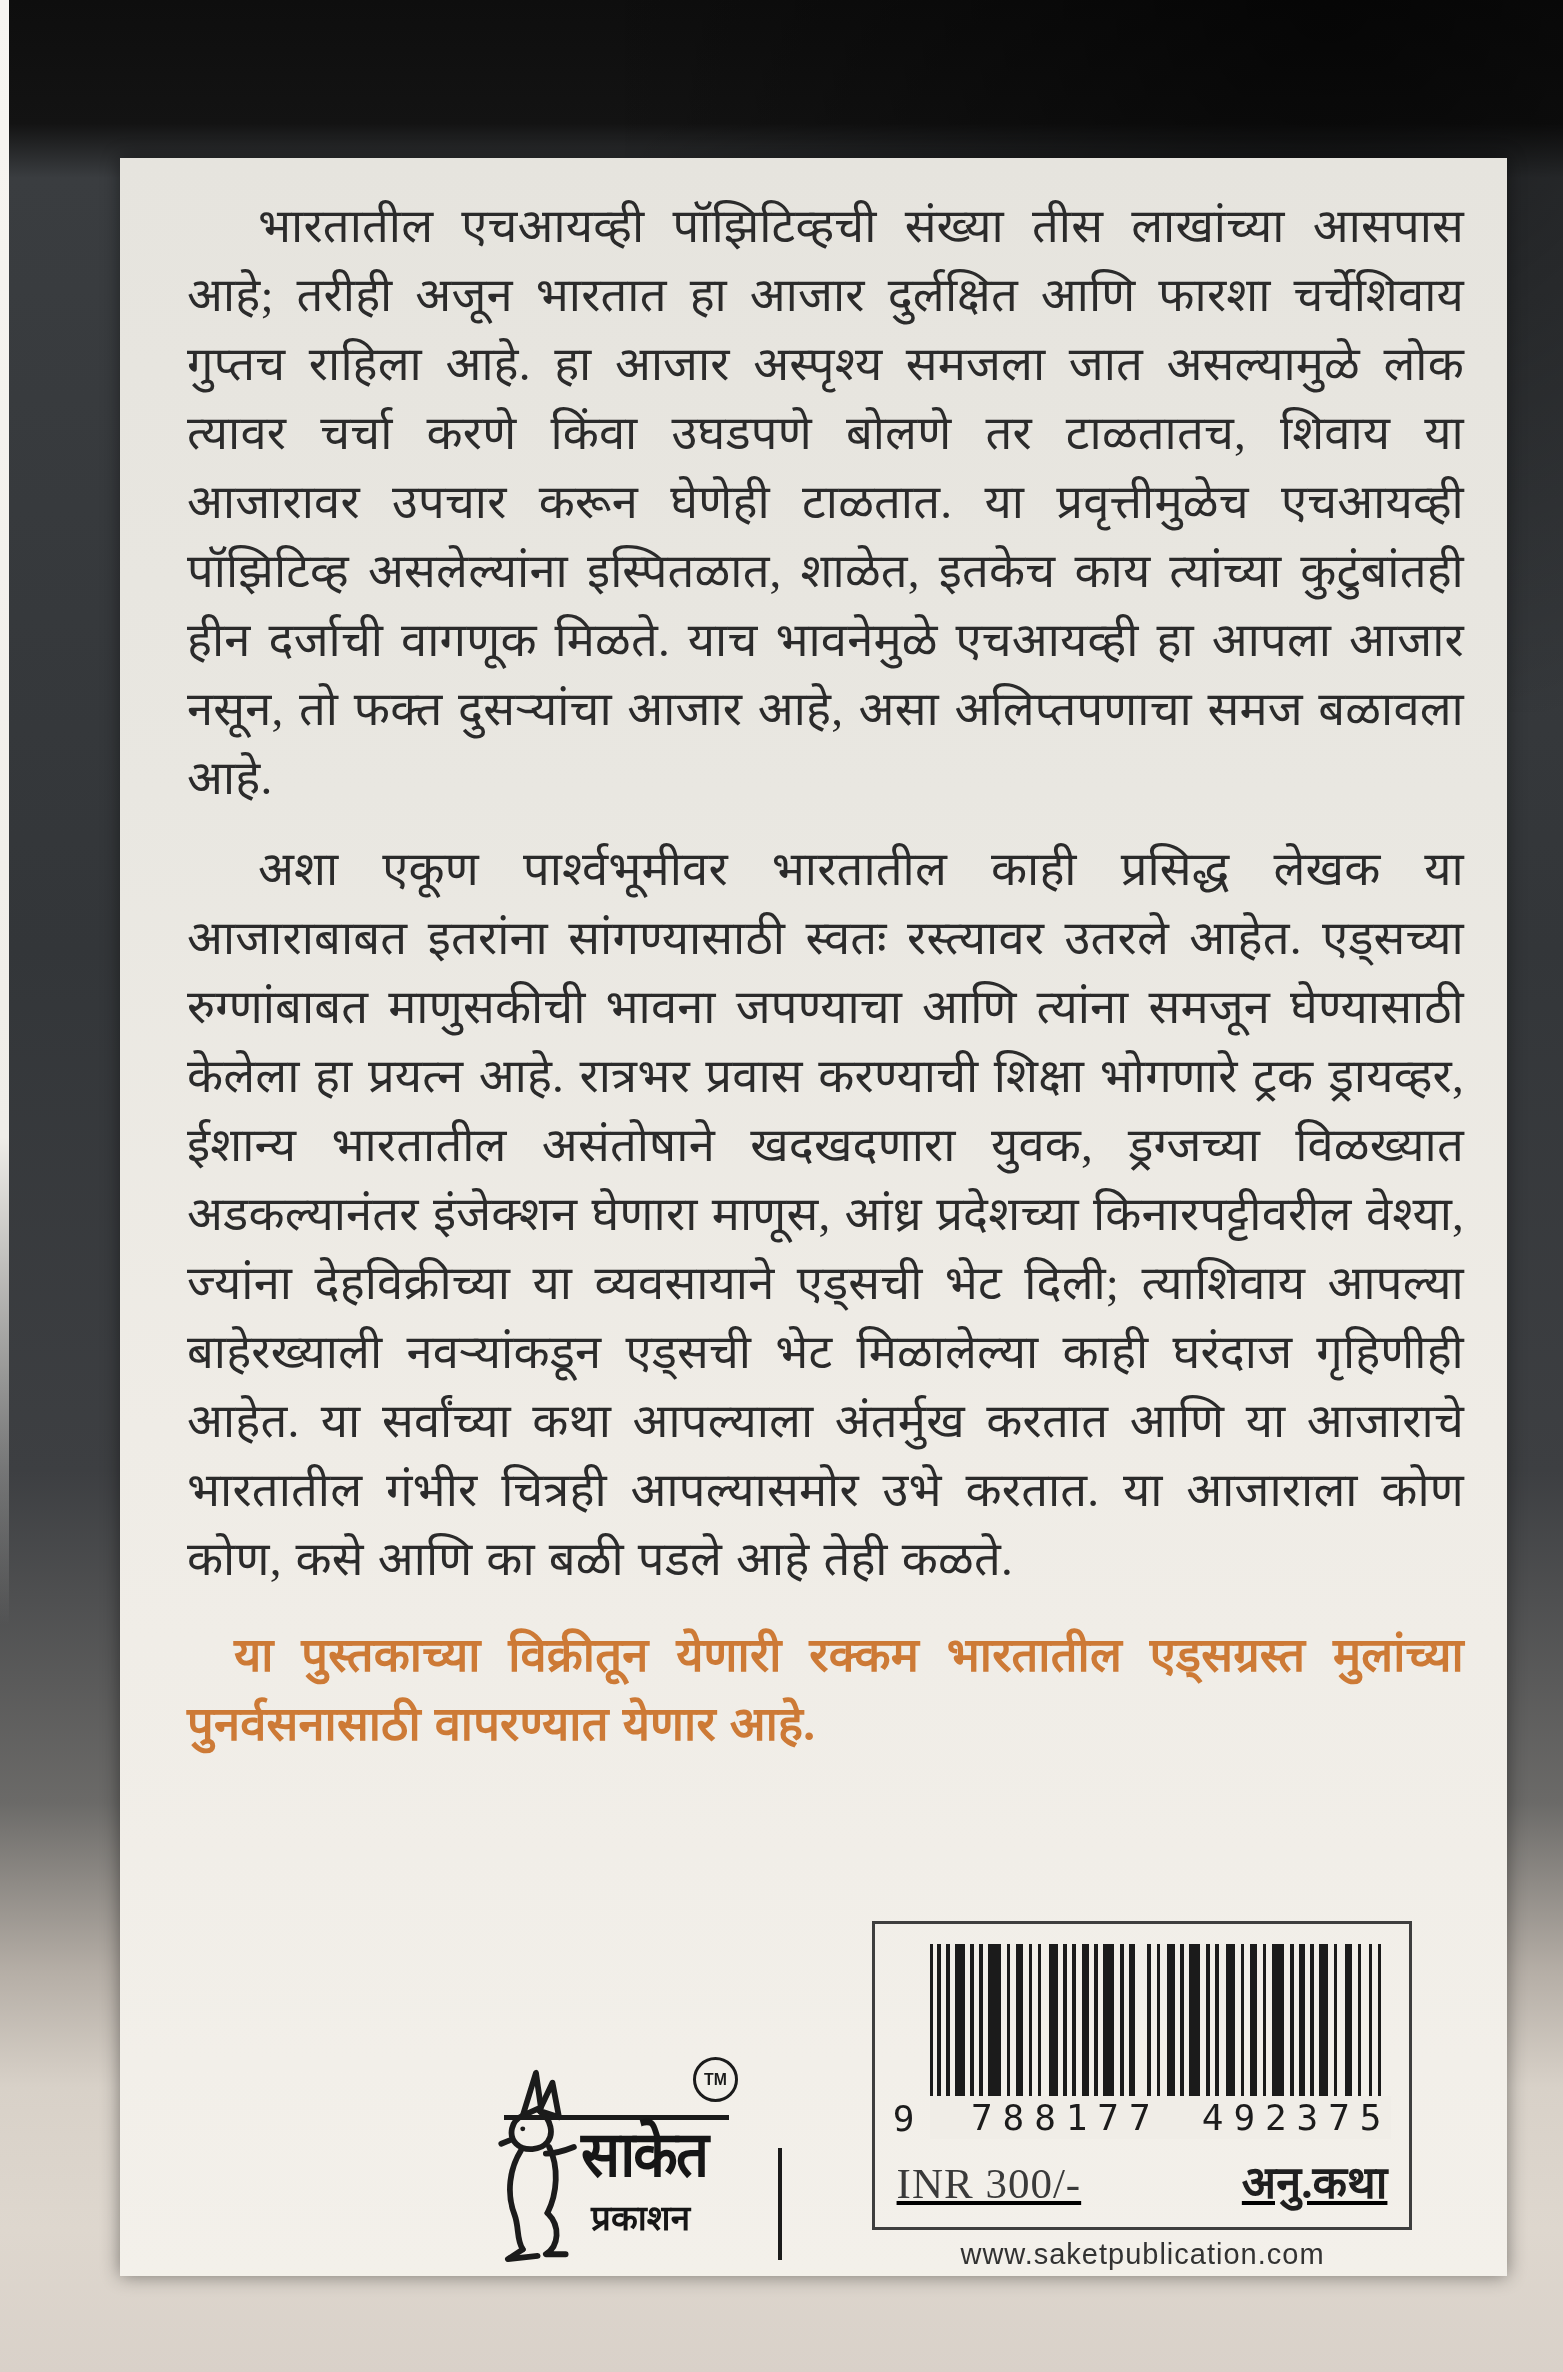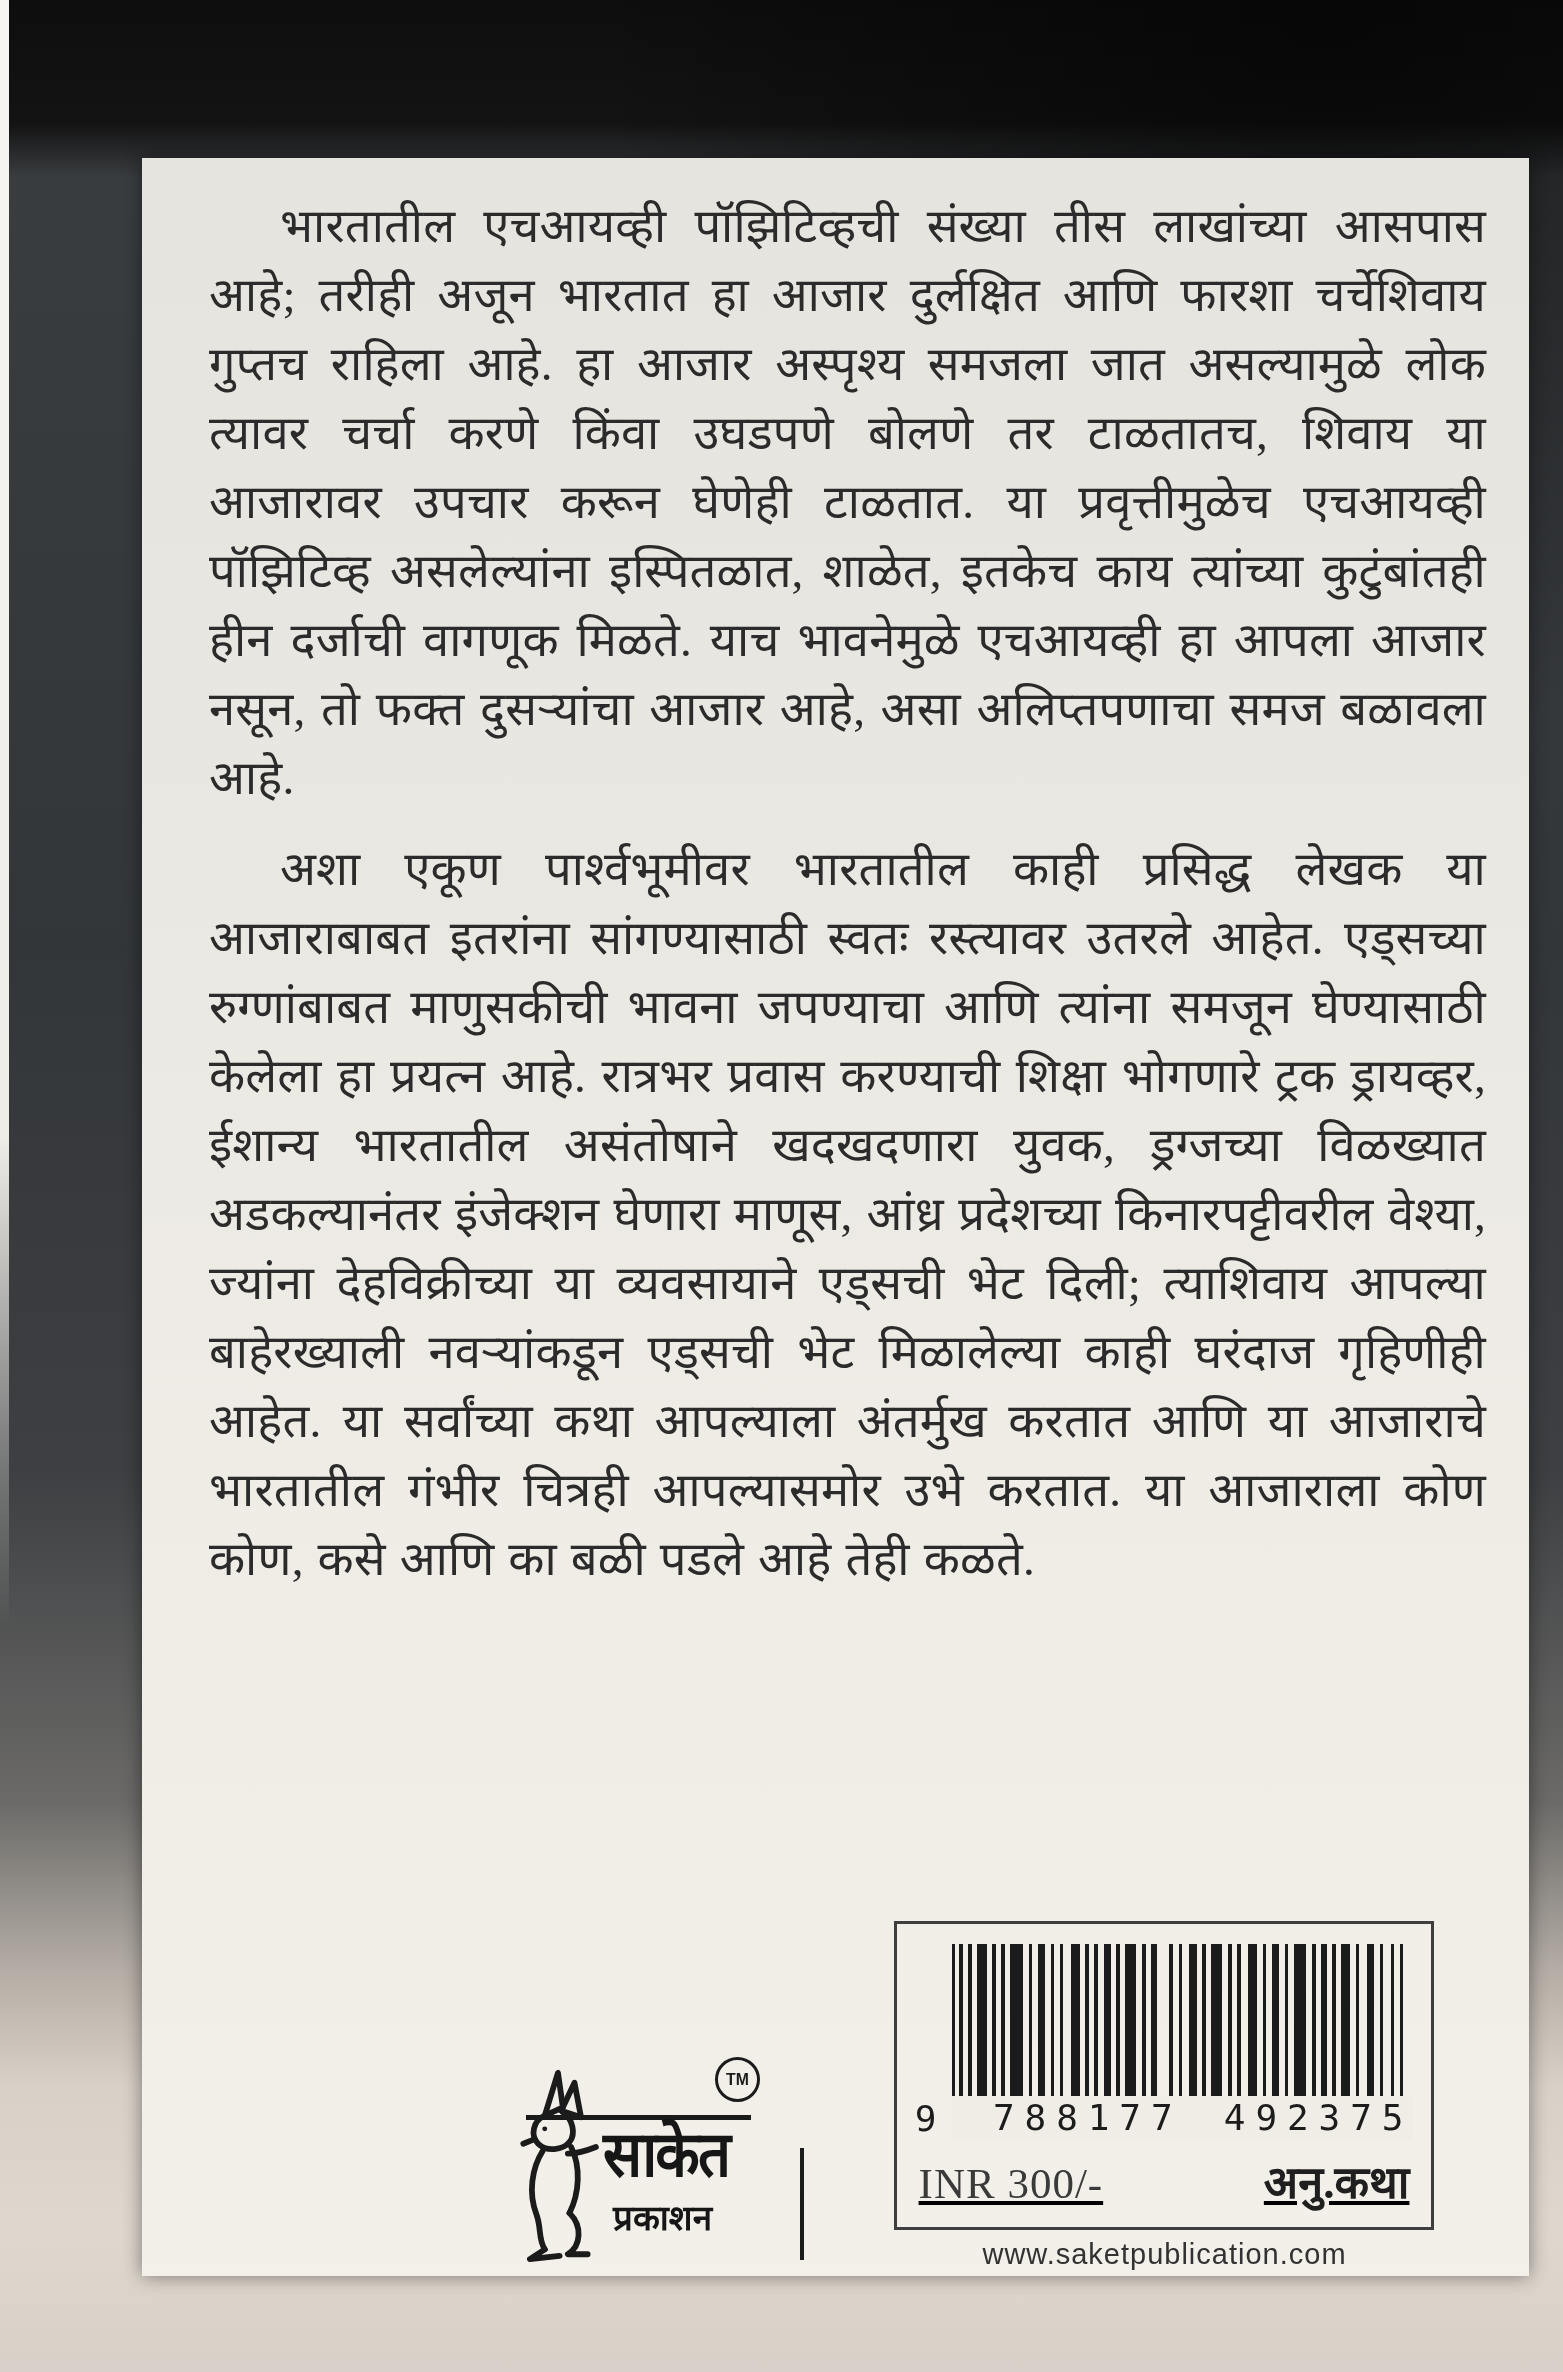--- a/index.html
+++ b/index.html
@@ -27,21 +27,20 @@
   .edge-sliver {
     position: absolute; left: 0; top: 0; width: 8.9px; height: 1625px;
     background: linear-gradient(180deg, #f7f5f1 0%, #efede8 70%, rgba(239,237,232,0) 100%);
   }
   
   .cover {
     position: absolute; left: 120px; top: 158px;
     width: 1387px; height: 2118px;
     background: linear-gradient(180deg, #e6e4de 0%, #e9e7e1 30%, #efece6 60%, #f3f0ea 100%);
     box-shadow: 0 0 17.7px rgba(0,0,0,0.45);
-    margin-left: 22px;
   }
   .text-area {
     position: absolute; left: 67px; top: 34px; width: 1277px;
     color: #2b2b2b;
   }
   .para {
     font-size: 47px; line-height: 69px;
     text-align: justify; text-indent: 71px;
     margin: 0 0 21.7px 0;
     font-weight: 500;
@@ -127,20 +126,21 @@
 
   <div class="bg-base"></div>
   <div class="bg-topright"></div>
   <div class="edge-sliver"></div>
 
   <div class="cover">
 
     <div class="text-area">
       <p class="para">भारतातील एचआयव्ही पॉझिटिव्हची संख्या तीस लाखांच्या आसपास आहे; तरीही अजून भारतात हा आजार दुर्लक्षित आणि फारशा चर्चेशिवाय गुप्तच राहिला आहे. हा आजार अस्पृश्य समजला जात असल्यामुळे लोक त्यावर चर्चा करणे किंवा उघडपणे बोलणे तर टाळतातच, शिवाय या आजारावर उपचार करून घेणेही टाळतात. या प्रवृत्तीमुळेच एचआयव्ही पॉझिटिव्ह असलेल्यांना इस्पितळात, शाळेत, इतकेच काय त्यांच्या कुटुंबांतही हीन दर्जाची वागणूक मिळते. याच भावनेमुळे एचआयव्ही हा आपला आजार नसून, तो फक्त दुसऱ्यांचा आजार आहे, असा अलिप्तपणाचा समज बळावला आहे.</p>
       <p class="para">अशा एकूण पार्श्वभूमीवर भारतातील काही प्रसिद्ध लेखक या आजाराबाबत इतरांना सांगण्यासाठी स्वतः रस्त्यावर उतरले आहेत. एड्सच्या रुग्णांबाबत माणुसकीची भावना जपण्याचा आणि त्यांना समजून घेण्यासाठी केलेला हा प्रयत्न आहे. रात्रभर प्रवास करण्याची शिक्षा भोगणारे ट्रक ड्रायव्हर, ईशान्य भारतातील असंतोषाने खदखदणारा युवक, ड्रग्जच्या विळख्यात अडकल्यानंतर इंजेक्शन घेणारा माणूस, आंध्र प्रदेशच्या किनारपट्टीवरील वेश्या, ज्यांना देहविक्रीच्या या व्यवसायाने एड्सची भेट दिली; त्याशिवाय आपल्या बाहेरख्याली नवऱ्यांकडून एड्सची भेट मिळालेल्या काही घरंदाज गृहिणीही आहेत. या सर्वांच्या कथा आपल्याला अंतर्मुख करतात आणि या आजाराचे भारतातील गंभीर चित्रही आपल्यासमोर उभे करतात. या आजाराला कोण कोण, कसे आणि का बळी पडले आहे तेही कळते.</p>
+      <p class="para note">या पुस्तकाच्या विक्रीतून येणारी रक्कम भारतातील एड्सग्रस्त मुलांच्या पुनर्वसनासाठी वापरण्यात येणार आहे.</p>
     </div>
 
     <div class="logo">
       <svg class="rabbit" viewBox="0 0 120 240" fill="none" stroke="#1b1b1b" stroke-width="7" stroke-linecap="round" stroke-linejoin="round">
 
         <path d="M46 10 L30 62 L52 52 Z"></path>
         <path d="M66 22 L74 64 L50 56 Z"></path>
 
         <path d="M30 62 C 16 68, 12 86, 22 96 C 32 106, 52 104, 60 94 C 68 84, 64 66, 52 58"></path>
         <circle cx="30" cy="78" r="3" fill="#1b1b1b" stroke="none"></circle>

